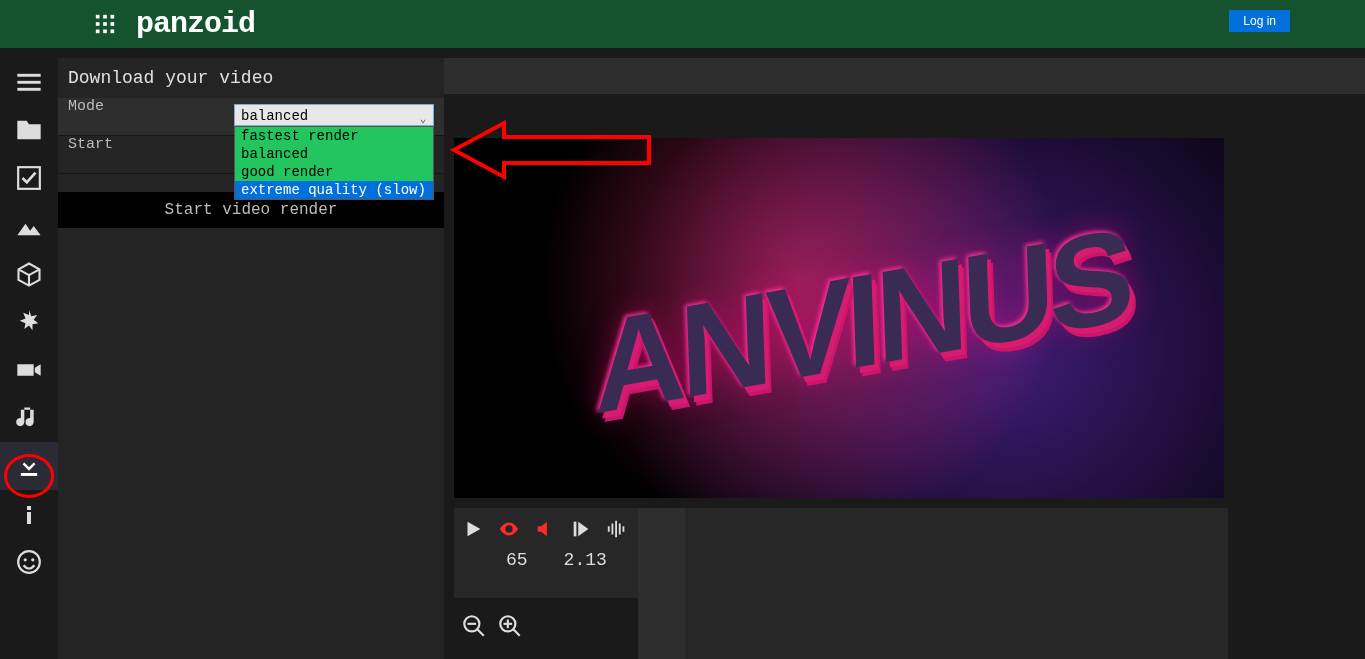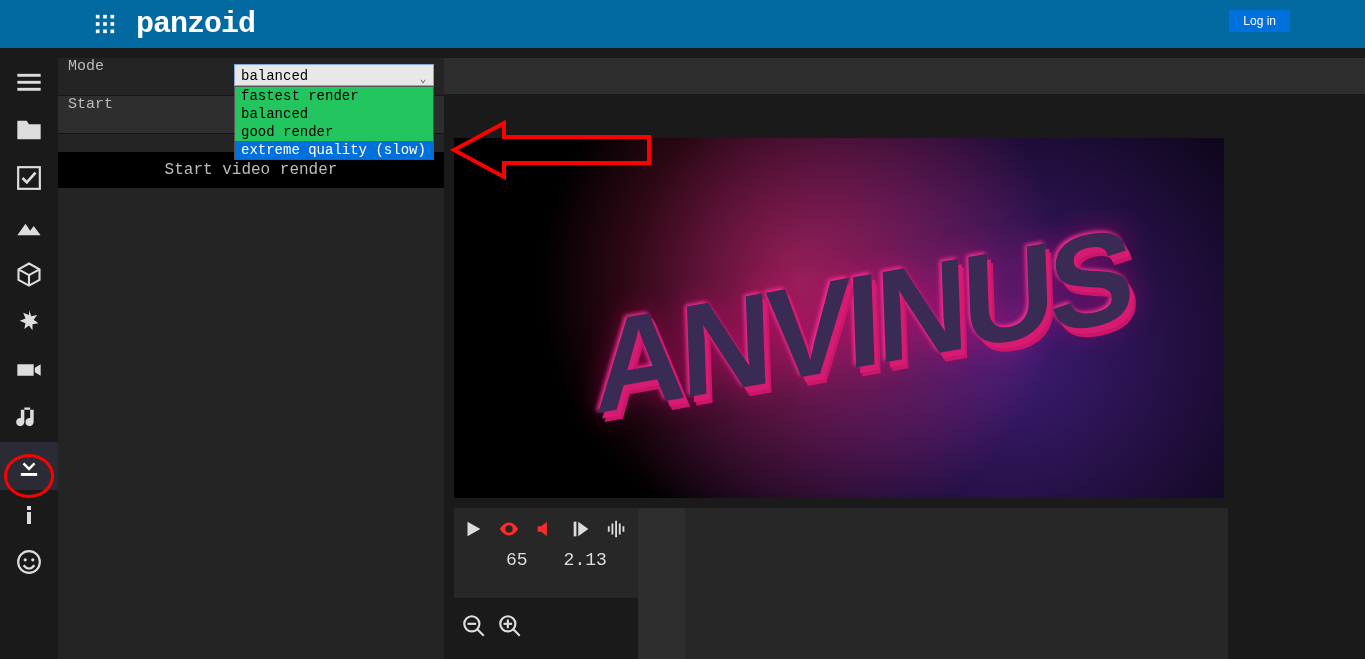--- a/index.html
+++ b/index.html
@@ -7,21 +7,21 @@
   width:1365px; height:659px;
   background:#1a1a1a;
   font-family:"Courier New",monospace;
   color:#ccc;
   overflow:hidden;
   position:relative;
 }
 
 .topbar {
   position:absolute; left:0; top:0; width:100%; height:48px;
-  background:#0369a1;
+  background:#14532d;
   display:flex; align-items:center;
 }
 .apps-grid {
   margin-left:90px;
   width:30px; height:30px;
   display:flex; align-items:center; justify-content:center;
   cursor:pointer;
 }
 .apps-grid svg { display:block; }
 .logo {
@@ -298,20 +298,21 @@
         <circle cx="8.5" cy="10" r="1.5" fill="#ddd"></circle>
         <circle cx="15.5" cy="10" r="1.5" fill="#ddd"></circle>
         <path d="M7 15c1.5 2 3 3 5 3s3.5-1 5-3" stroke="#ddd" stroke-width="2" fill="none"></path>
       </svg>
   </div>
 </div>
 
 <div class="red-circle"></div>
 
 <div class="panel">
+  <div class="panel-title">Download your video</div>
 
   <div class="panel-row">
     <div class="panel-label">Mode</div>
     <div class="dropdown">
       <span>balanced</span>
       <span class="chev">⌄</span>
     </div>
     <div class="dropdown-list">
       <div class="opt">fastest render</div>
       <div class="opt">balanced</div>

